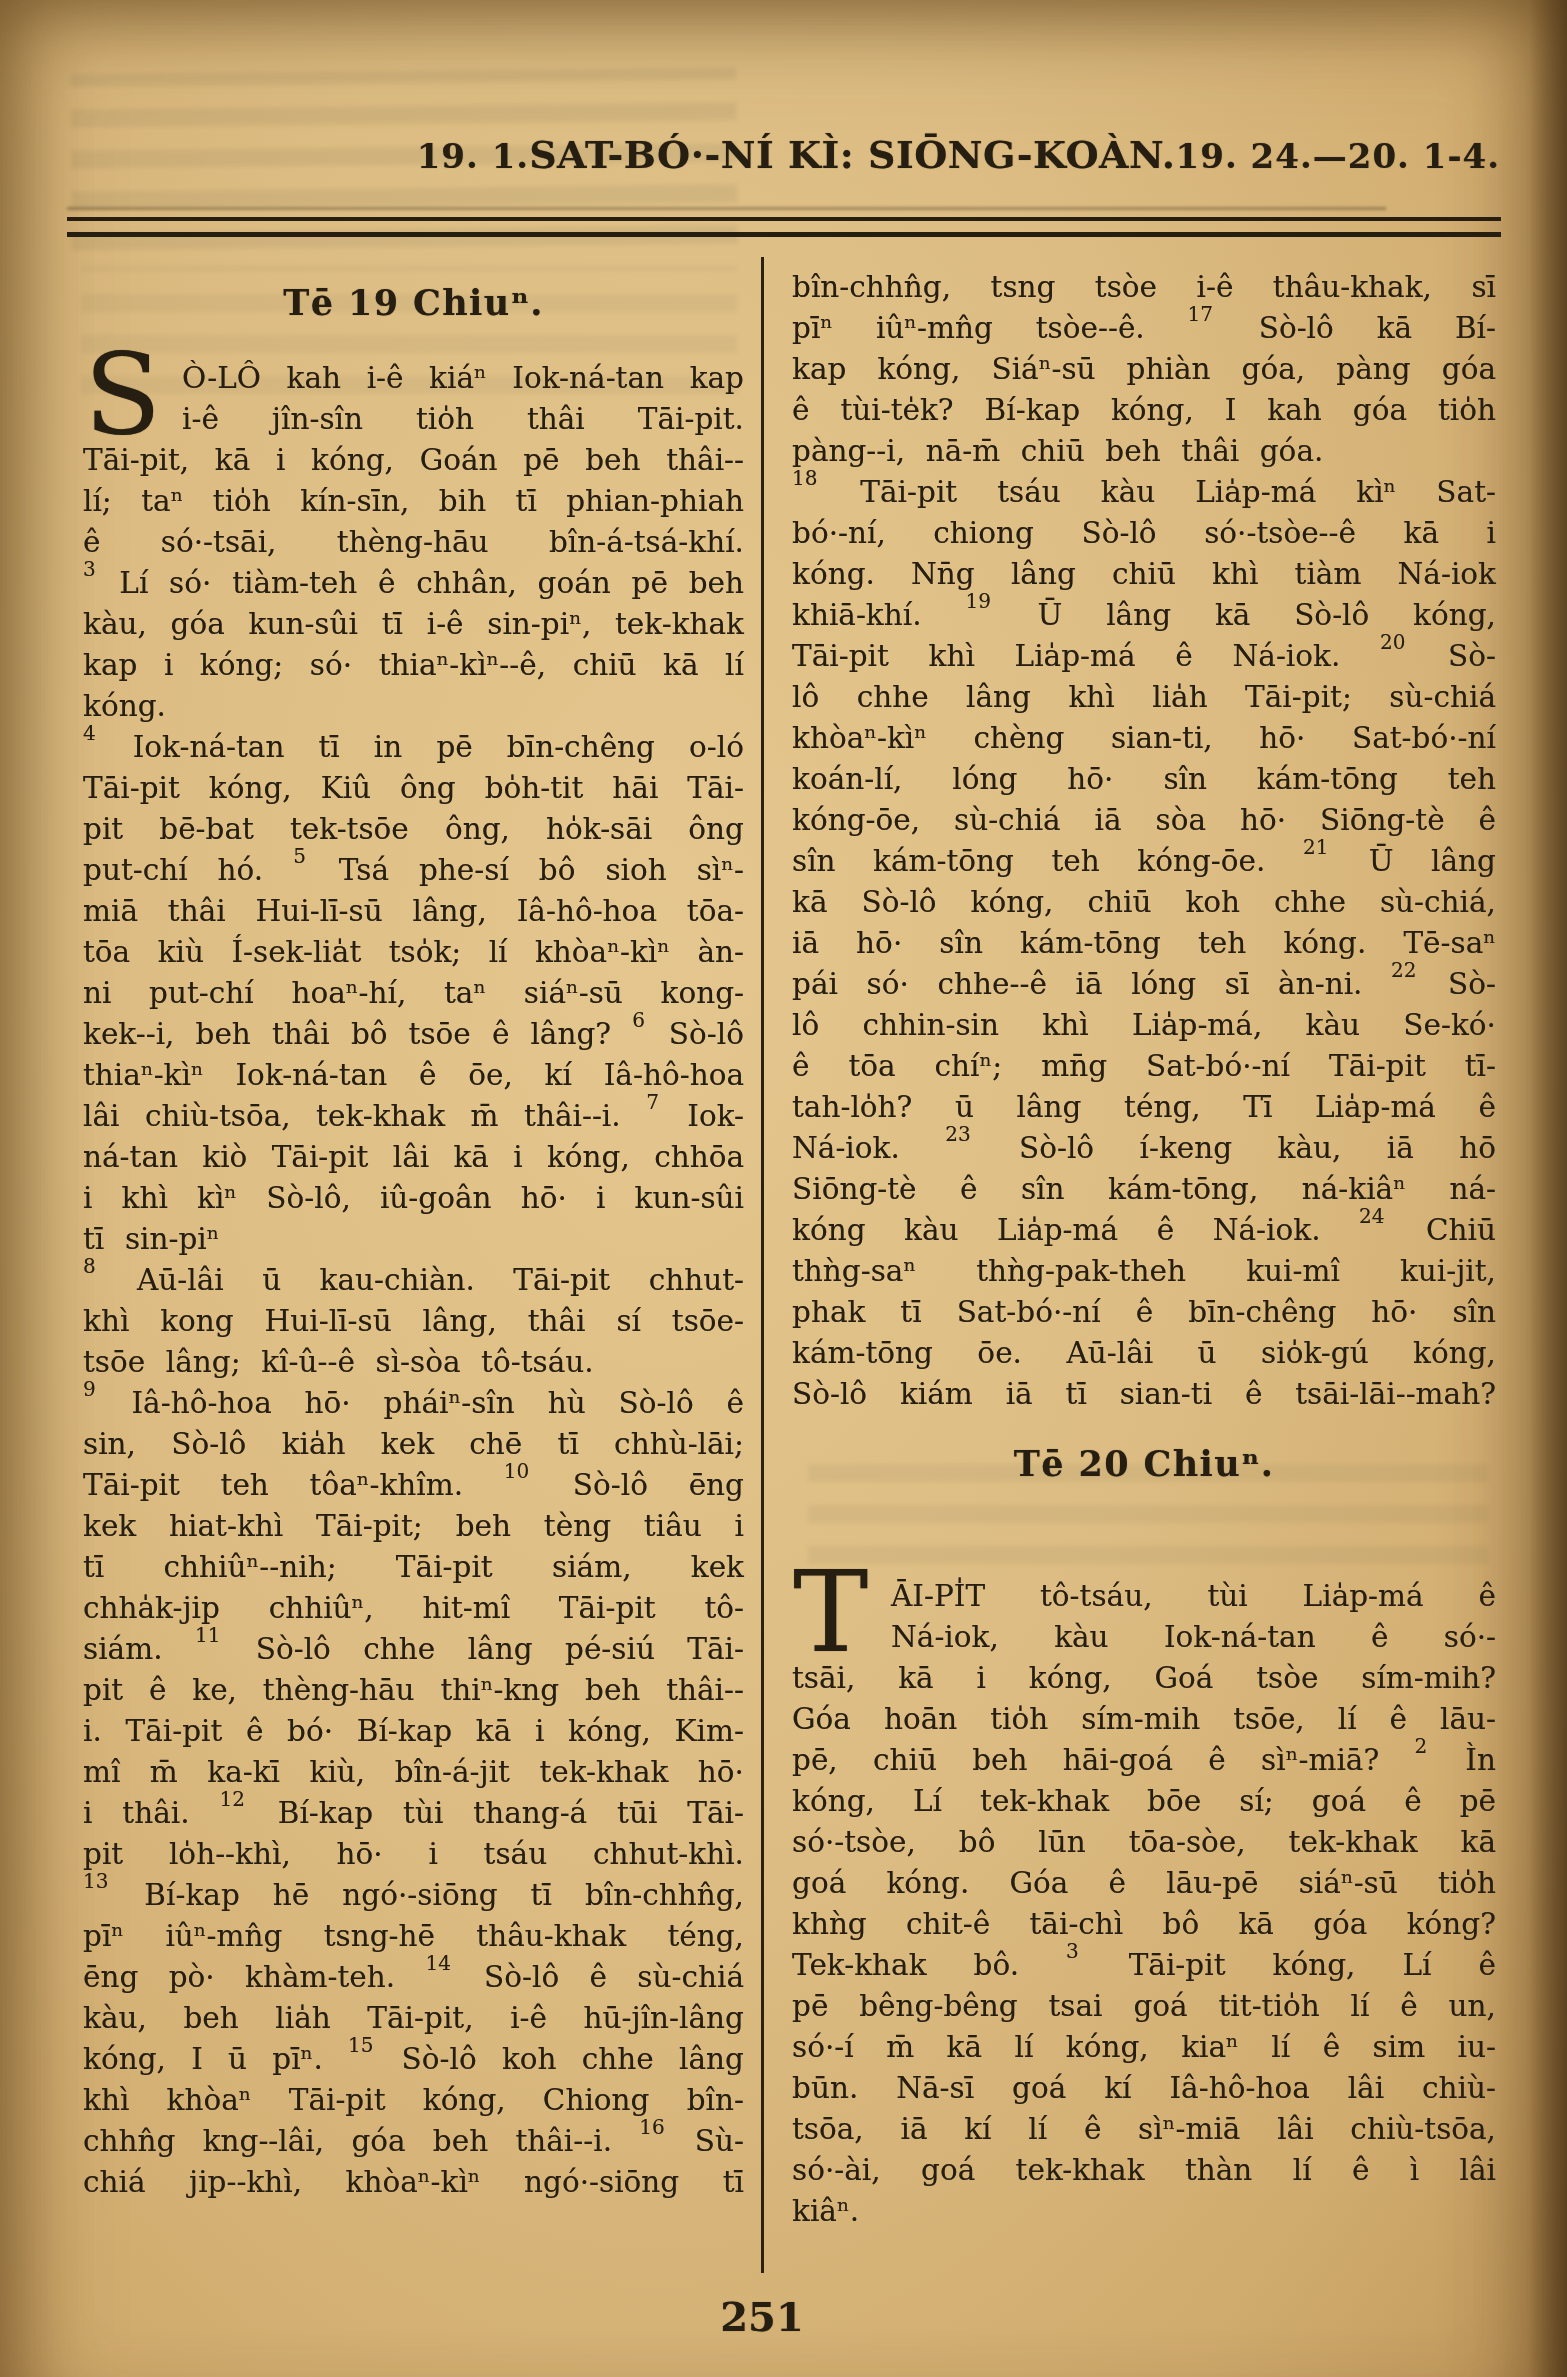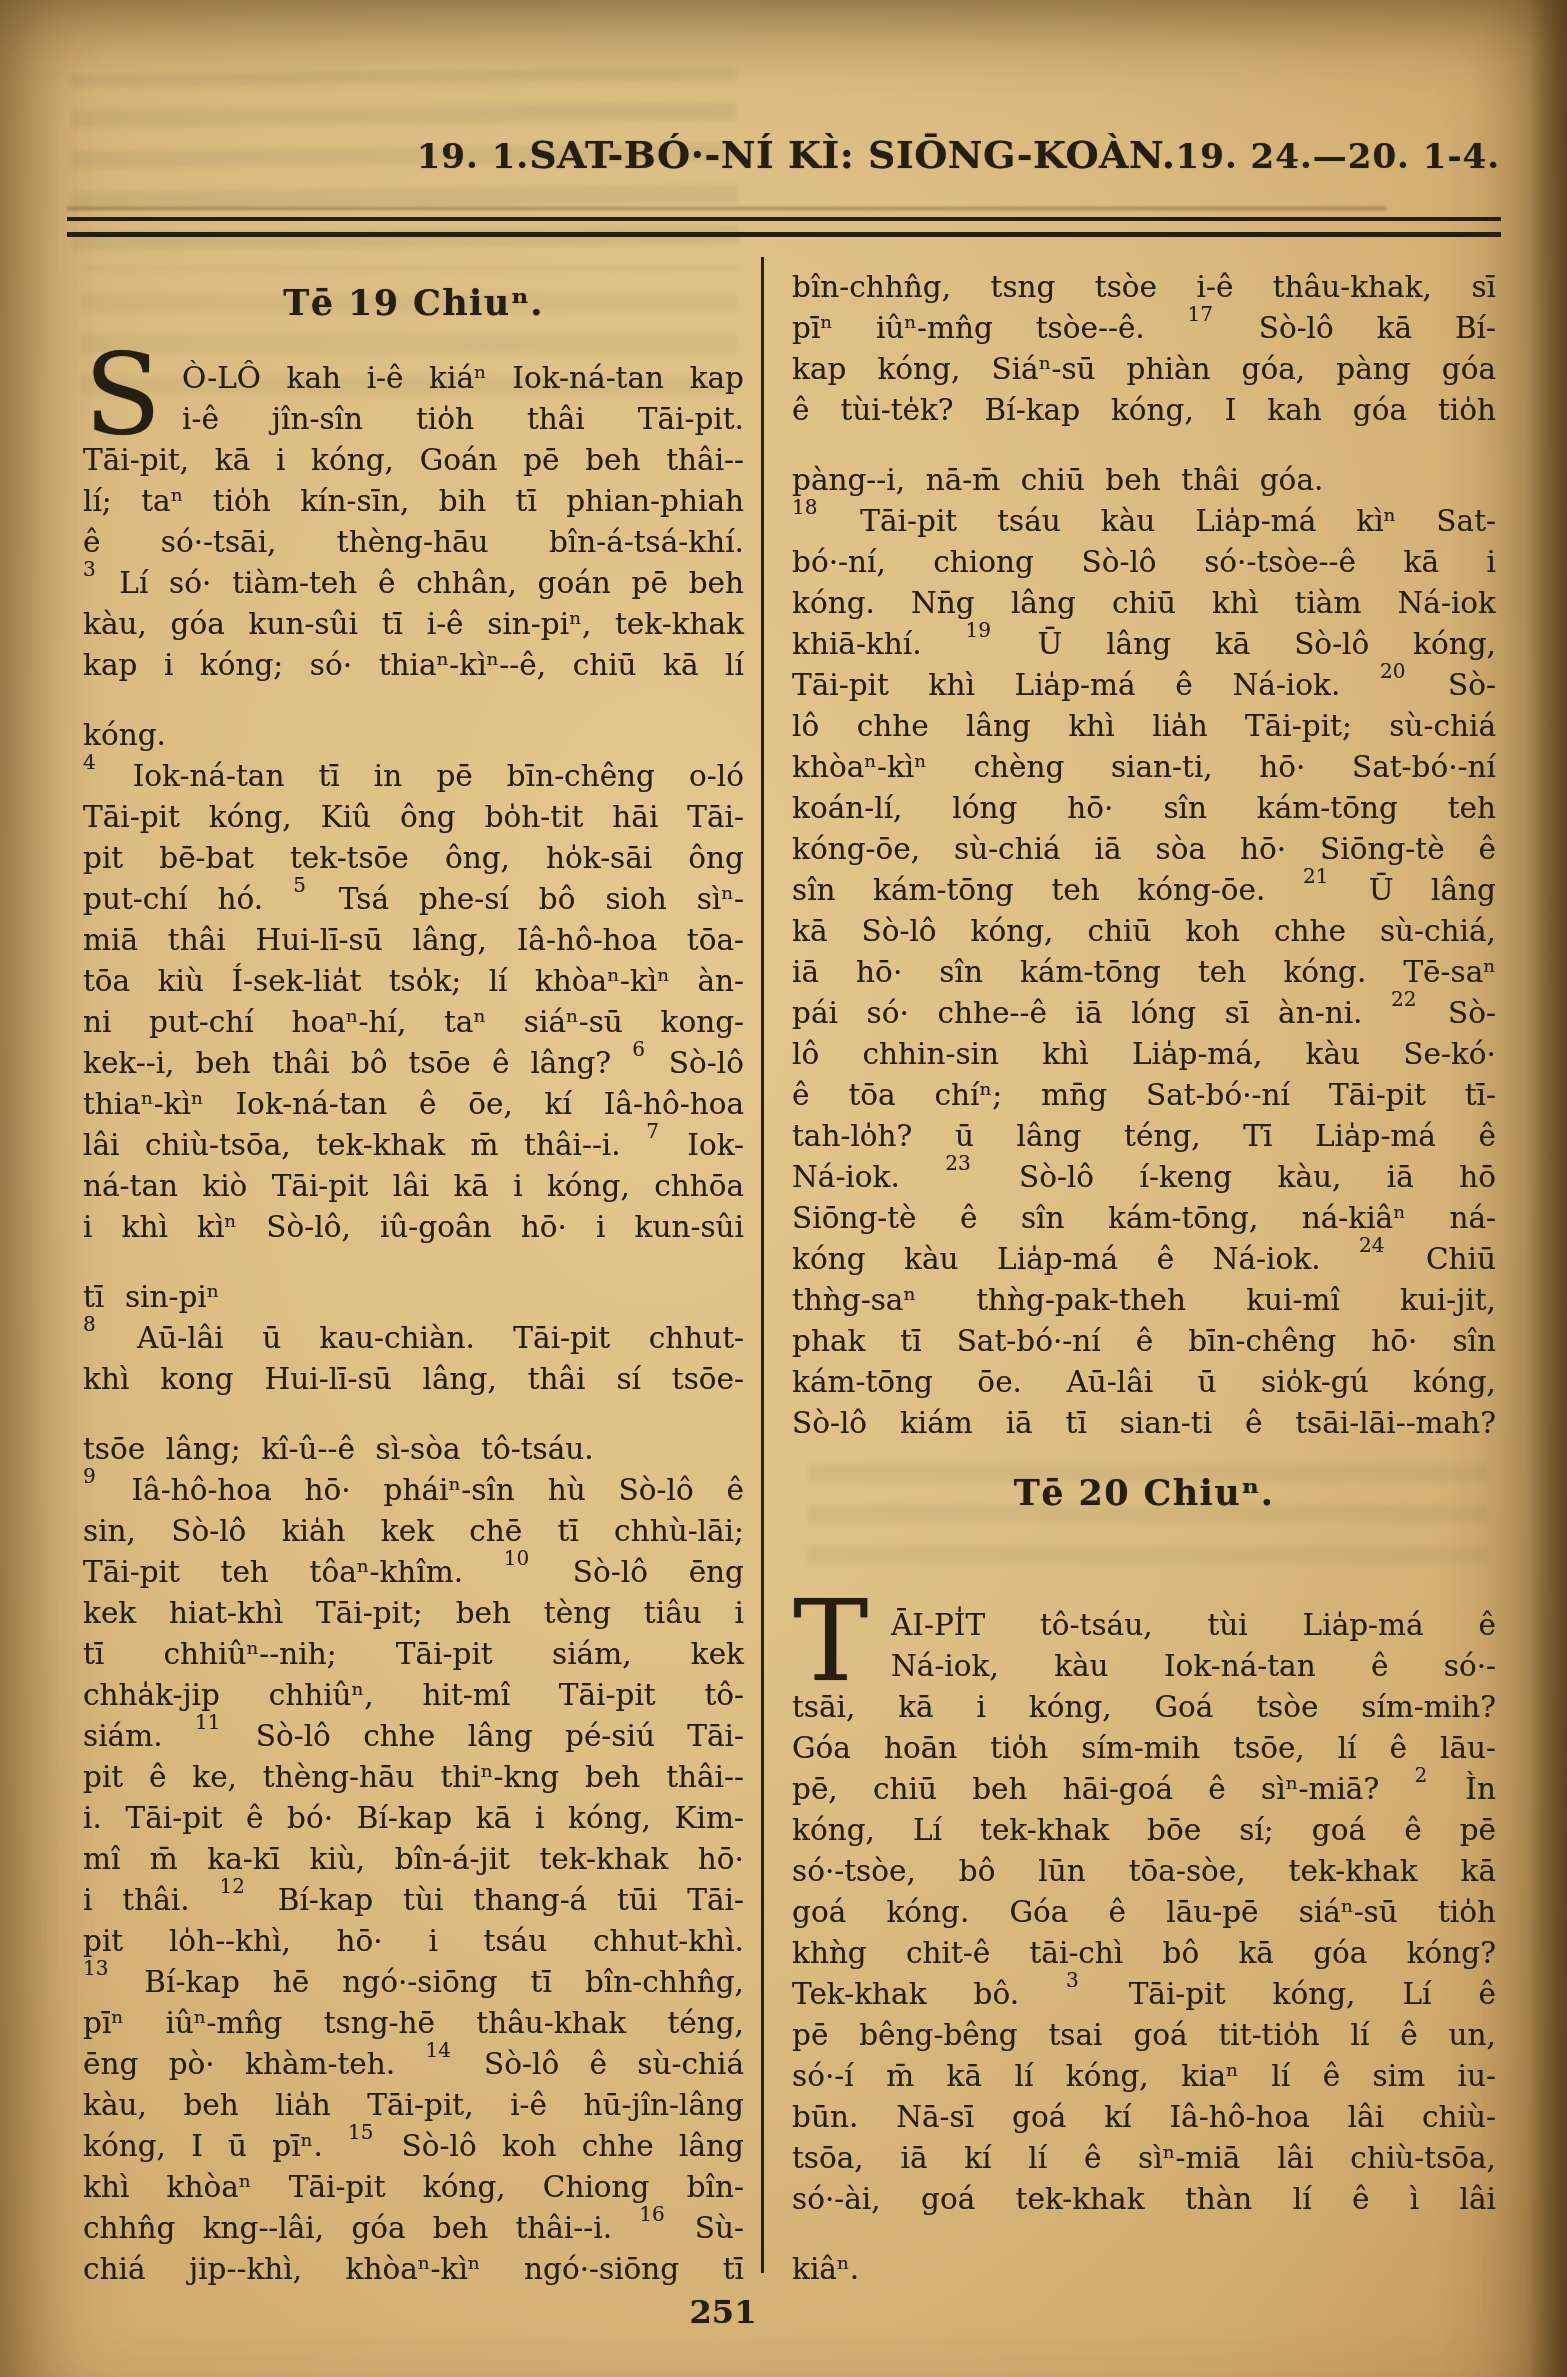--- a/index.html
+++ b/index.html
@@ -60,34 +60,34 @@
   .heading-19{margin-top:18px;margin-bottom:33px;}
   .heading-20{margin-top:26px;margin-bottom:90px;}
   .body{position:relative;}
   .body.part1{margin-top:4.8px;}
   .line{
     height:41px;line-height:41px;font-size:29.5px;
     text-align:justify;text-align-last:justify;text-justify:inter-word;
     white-space:nowrap;
     text-shadow:0 0 0.5px rgba(42,32,20,.45);
   }
-  .line.nojust{text-align-last:left;word-spacing:.38em;margin-top:29px;}
+  .line.nojust{text-align-last:left;word-spacing:.38em;}
   .line.padded{padding-left:99px;}
   .vnum{
     font-size:.68em;position:relative;top:-.32em;padding-right:.14em;
     line-height:0;
     margin-top:6px;
   }
   .dropcap{
     position:absolute;left:1px;top:-8.6px;font-size:113px;line-height:.8;
     text-shadow:0 0 1px rgba(39,30,18,.5);
   }
   .page-number{
-    position:absolute;left:661px;top:2293px;width:124px;
-    text-align:center;font-size:32px;font-weight:bold;
+    position:absolute;left:700px;top:2293px;width:124px;
+    text-align:center;font-size:40px;font-weight:bold;
     text-shadow:0 0 1px rgba(39,30,18,.55);
   }
 </style>
 </head>
 <body>
 
 <div class="page">
 
   <div class="ghost g1"></div>
   <div class="ghost g2"></div>

